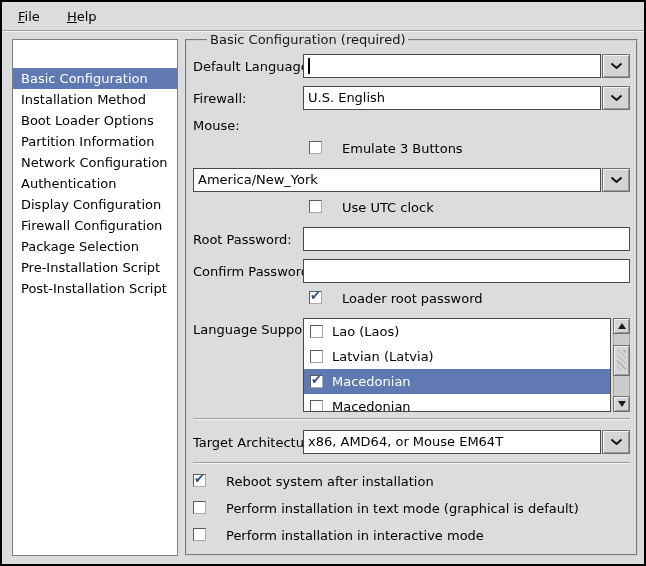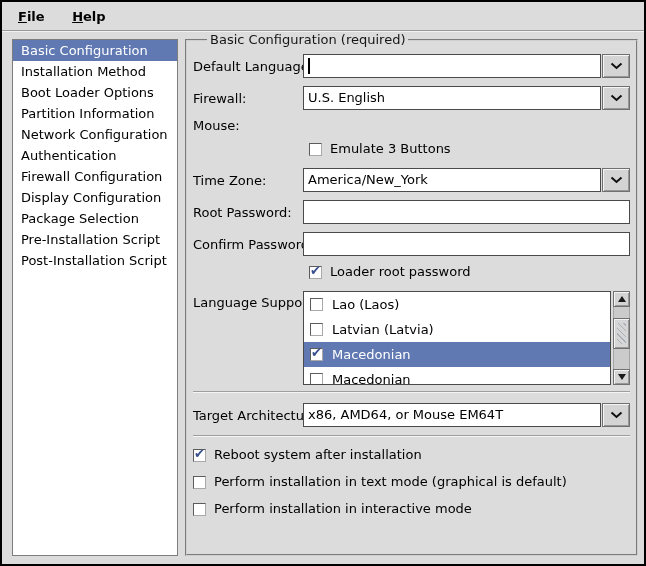--- a/index.html
+++ b/index.html
@@ -13,33 +13,32 @@
   body{font-family:"DejaVu Sans","Liberation Sans",sans-serif;font-size:13px;color:#000;}
   .window{
     width:646px;height:566px;background:var(--bg);
     border:2px solid #000;position:relative;overflow:hidden;
   }
   
   .menubar{
     height:29px;padding:6px 0 11px 13px;
     border-bottom:1px solid #9a9a9a;
     box-shadow:0 1px 0 #f2f2f2;
-    font-weight:bold;
   }
   .menu-item{display:inline-block;margin-right:17px;cursor:default;padding:1px 3px;}
   .mn{text-decoration:underline;}
   
   .content{display:flex;height:533px;padding:8px 6px 8px 10px;}
   
   .sidebar{
     width:166px;background:#fff;border:1px solid #7d7d7d;
     overflow:hidden;flex-shrink:0;
   }
   .side-item{height:21px;line-height:21px;padding-left:8px;white-space:nowrap;cursor:default;}
-  .side-item.selected{background:var(--sel);color:#fff;}
+  .side-item.selected{background:var(--sel);color:#fff;margin-top:28px;}
   
   .frame{
     flex:1;margin-left:7px;position:relative;
     border:2px groove #cfcfcf;
     padding:13px 6px 6px 6px;
   }
   .frame-title{
     position:absolute;top:-9px;left:20px;background:var(--bg);
     padding:0 3px;color:#161616;white-space:nowrap;
   }
@@ -57,21 +56,21 @@
     width:28px;height:24px;margin-left:1px;flex-shrink:0;
     background:#d4d4d4;border:1px solid #707070;
     box-shadow:inset 1px 1px 0 #f4f4f4,inset -1px -1px 0 #979797;
     display:flex;align-items:center;justify-content:center;cursor:default;
   }
   .entry{
     flex:1;height:24px;background:#fff;border:1px solid var(--entry-border);
     padding:0 4px;font:inherit;outline:none;
   }
   
-  .cb-row{display:flex;align-items:flex-end;margin:2px 0 12px 0;cursor:default;}
+  .cb-row{display:flex;align-items:flex-start;margin:2px 0 12px 0;cursor:default;gap:12px;}
   .cb-row.indent{margin-left:116px;}
   .cb-box{
     width:13px;height:13px;background:#fff;flex-shrink:0;
     border:1px solid;border-color:#5c5c5c #a9a9a9 #a9a9a9 #5c5c5c;
     margin-right:8px;position:relative;
   }
   .cb-box.checked::after{
     content:"\2714";color:var(--check);font-weight:bold;
     font-size:13px;position:absolute;left:0px;top:-3px;line-height:13px;
   }
@@ -122,22 +121,22 @@
 
   <div class="content">
 
     <div class="sidebar">
       <div class="side-item selected">Basic Configuration</div>
       <div class="side-item">Installation Method</div>
       <div class="side-item">Boot Loader Options</div>
       <div class="side-item">Partition Information</div>
       <div class="side-item">Network Configuration</div>
       <div class="side-item">Authentication</div>
+      <div class="side-item">Display Configuration</div>
       <div class="side-item">Firewall Configuration</div>
-      <div class="side-item">Display Configuration</div>
       <div class="side-item">Package Selection</div>
       <div class="side-item">Pre-Installation Script</div>
       <div class="side-item">Post-Installation Script</div>
     </div>
 
     <div class="frame">
       <div class="frame-title">Basic Configuration (required)</div>
 
       <div class="row">
         <div class="row-label">Default Language:</div>
@@ -170,33 +169,36 @@
       <div class="row">
         <div class="row-label">Mouse:</div>
       </div>
 
       <div class="cb-row indent">
         <span class="cb-box"></span>
         <span>Emulate 3 Buttons</span>
       </div>
 
       <div class="row">
-        <div class="row-label">Time Zone:</div>
         <div class="combo">
           <div class="combo-entry">
               <span>America/New_York</span>
             </div>
           <div class="combo-btn">
               <svg class="chev" width="13" height="8" viewBox="0 0 13 8">
                 <path d="M1.5 1.5 L6.5 6 L11.5 1.5" fill="none" stroke="#111" stroke-width="2"></path>
               </svg>
             </div>
         </div>
       </div>
 
+      <div class="cb-row indent">
+        <span class="cb-box"></span>
+        <span>Use UTC clock</span>
+      </div>
 
       <div class="row">
         <div class="row-label">Root Password:</div>
         <input class="entry" type="password" value="" style="">
       </div>
 
       <div class="row">
         <div class="row-label">Confirm Password:</div>
         <input class="entry" type="password" value="" style="">
       </div>

